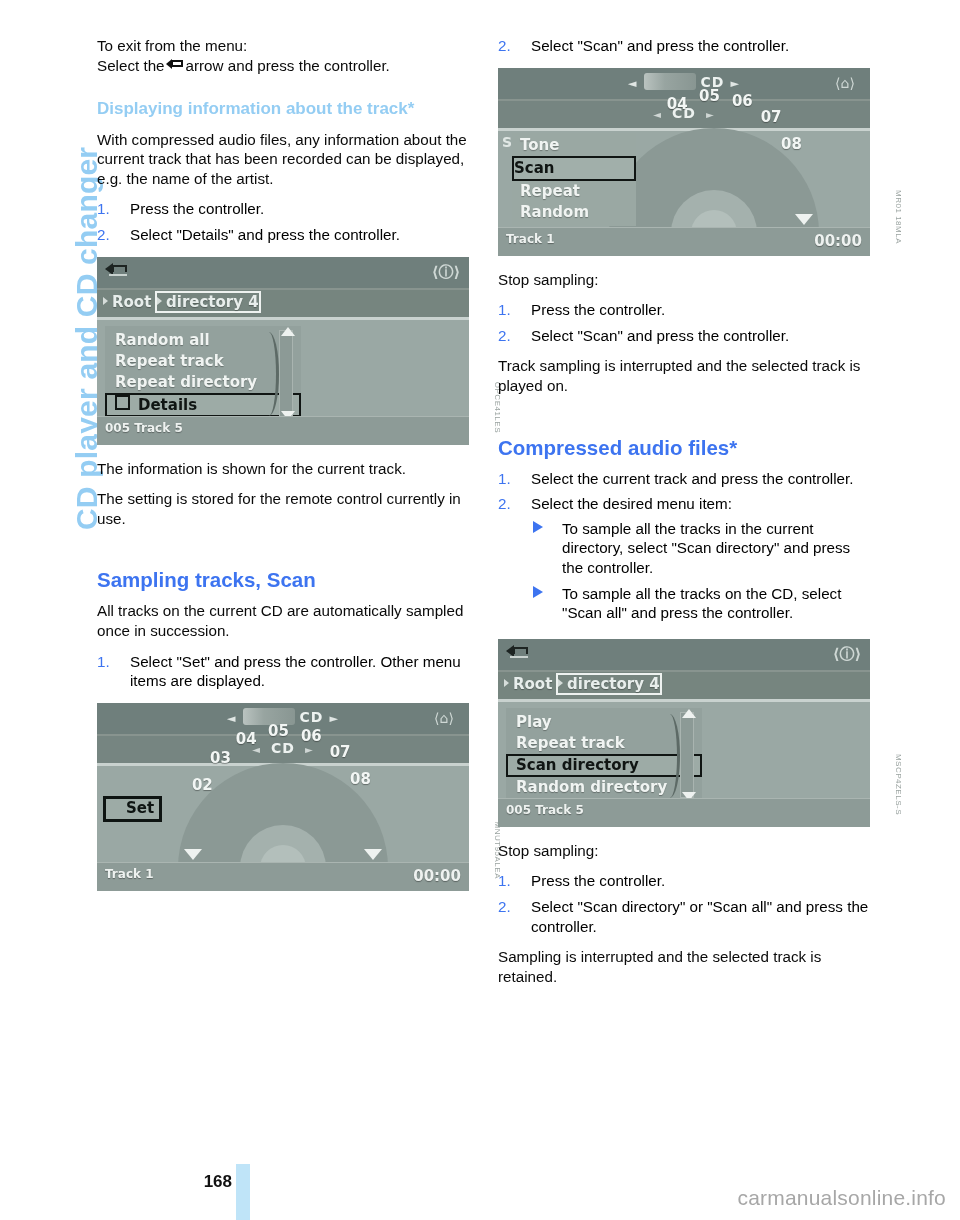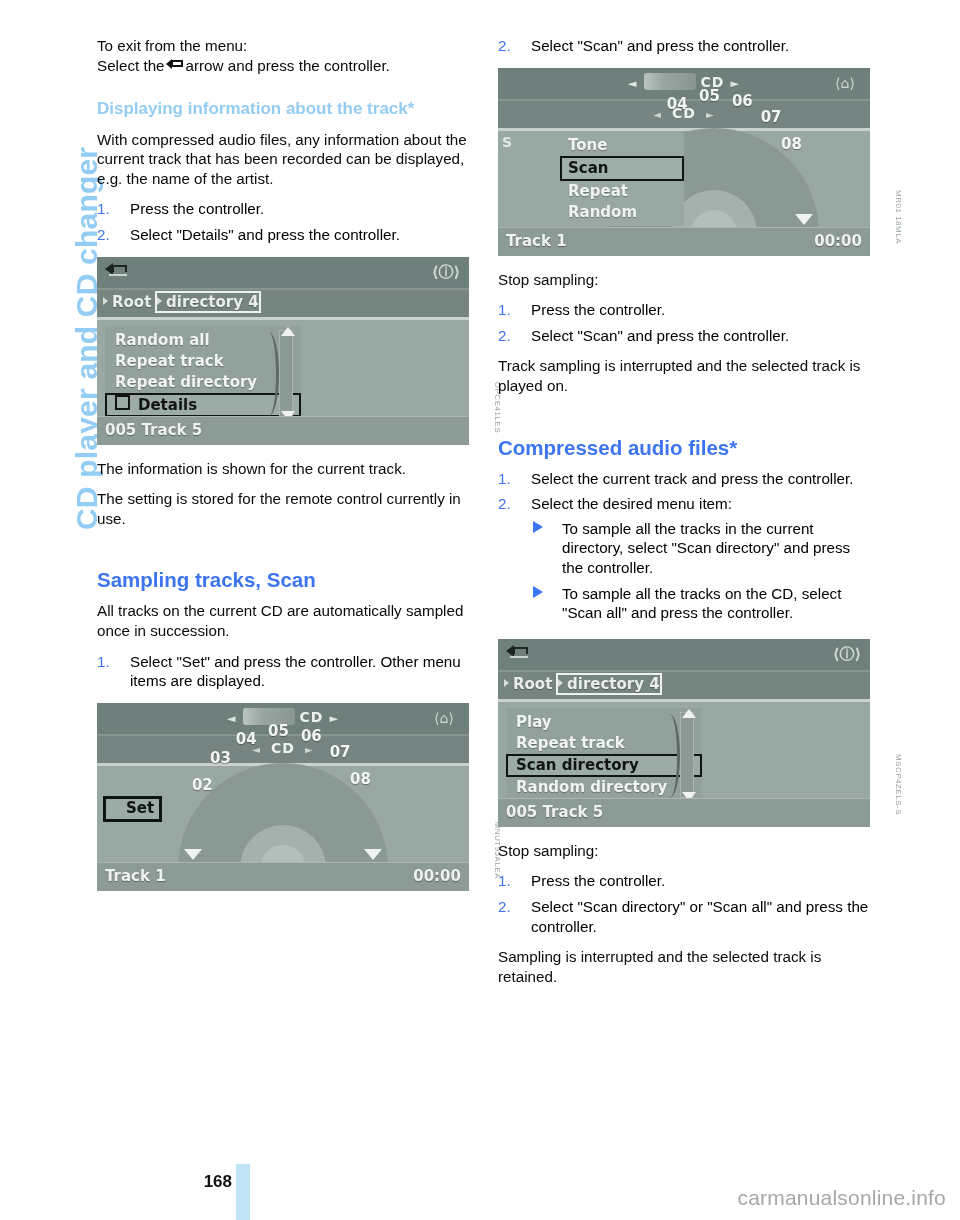--- a/index.html
+++ b/index.html
@@ -182,21 +182,21 @@
   }
   .screen .botbar {
     position: absolute;
     left: 0; right: 0; bottom: 0;
     height: 28px;
     background: #8d9b97;
     border-top: 1px solid #aab5b1;
   }
   .screen .botbar .bl {
     position: absolute; left: 8px; top: 4px;
-    color: #eef2f0; font-size: 15px; font-weight: bold;
+    color: #eef2f0; font-size: 12px; font-weight: bold;
     text-shadow: 0 1px 1px rgba(0,0,0,0.35);
   }
   .screen .botbar .br {
     position: absolute; right: 8px; top: 4px;
     color: #eef2f0; font-size: 15px; font-weight: bold;
     text-shadow: 0 1px 1px rgba(0,0,0,0.35);
   }
 
   
   .cdsel {
@@ -447,36 +447,35 @@
     opacity: .9;
   }
 
   
   .popup {
     position: absolute;
     left: 14px; top: 2px;
     width: 124px;
     background: #9aa8a3;
     padding: 2px 0 3px 0;
-    margin-left: 48px;
   }
   .popup .item {
     font-size: 15px;
     font-weight: bold;
     color: #f0f4f2;
     padding: 0px 6px 0px 8px;
     line-height: 21px;
     text-shadow: 0 1px 1px rgba(0,0,0,.3);
   }
   .popup .item.sel {
     border: 2px solid #101513;
     color: #101513;
     text-shadow: none;
     background: #a1afaa;
-    padding: 0px 4px 0px 6px;
+    padding: 0px 4px 0px 0;
   }
 
   
   .figcode {
     position: absolute;
     right: -24px;
     bottom: 12px;
     transform: rotate(90deg);
     transform-origin: right bottom;
     font-size: 8px;

